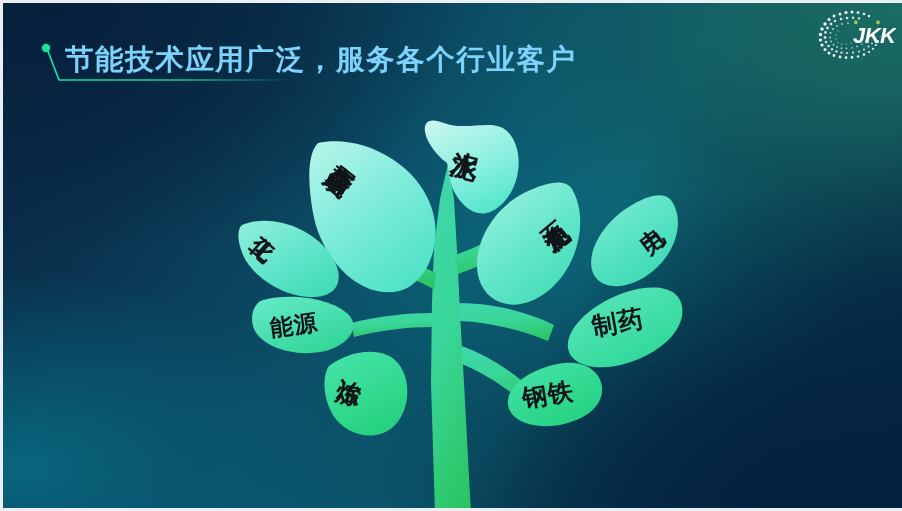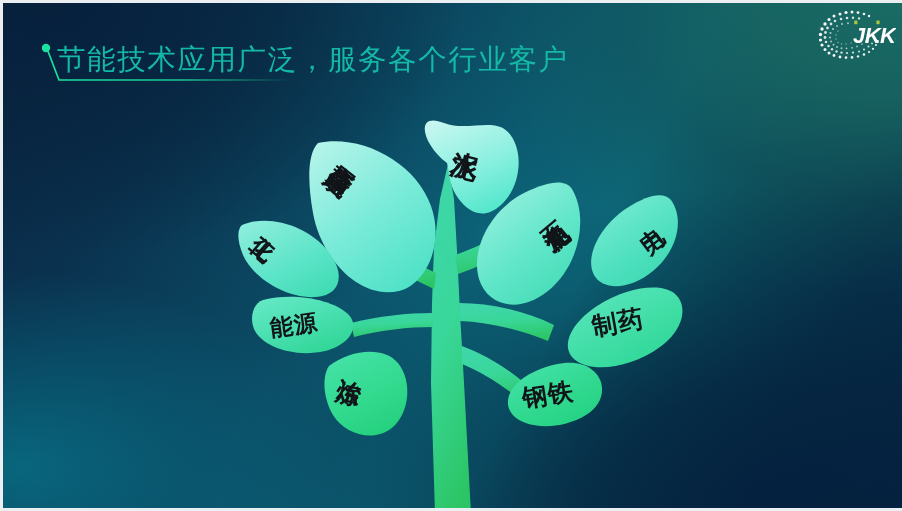--- a/index.html
+++ b/index.html
@@ -85,28 +85,28 @@
 
   
   .title-block {
     position: absolute;
     left: 38px;
     top: 36px;
     height: 46px;
   }
   .title-text {
     position: absolute;
-    left: 16px;
+    left: 24px;
     top: 0px;
     font-size: 28.5px;
     line-height: 40px;
     letter-spacing: 1.6px;
-    color: #14b8a6;
+    color: #7dd3fc;
     white-space: nowrap;
-    font-weight: 400;
+    font-weight: 700;
   }
   .title-deco { position:absolute; left:0; top:0; width:300px; height:48px; overflow:visible;}
 
   
   .tree {
     position: absolute;
     left: 0;
     top: 0;
     width: 902px;
     height: 511px;

